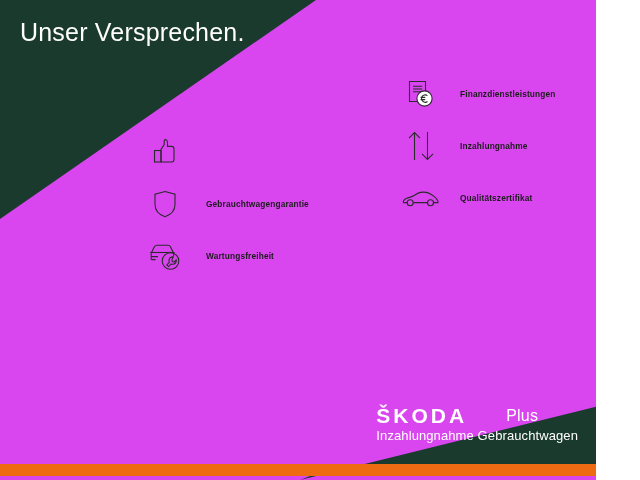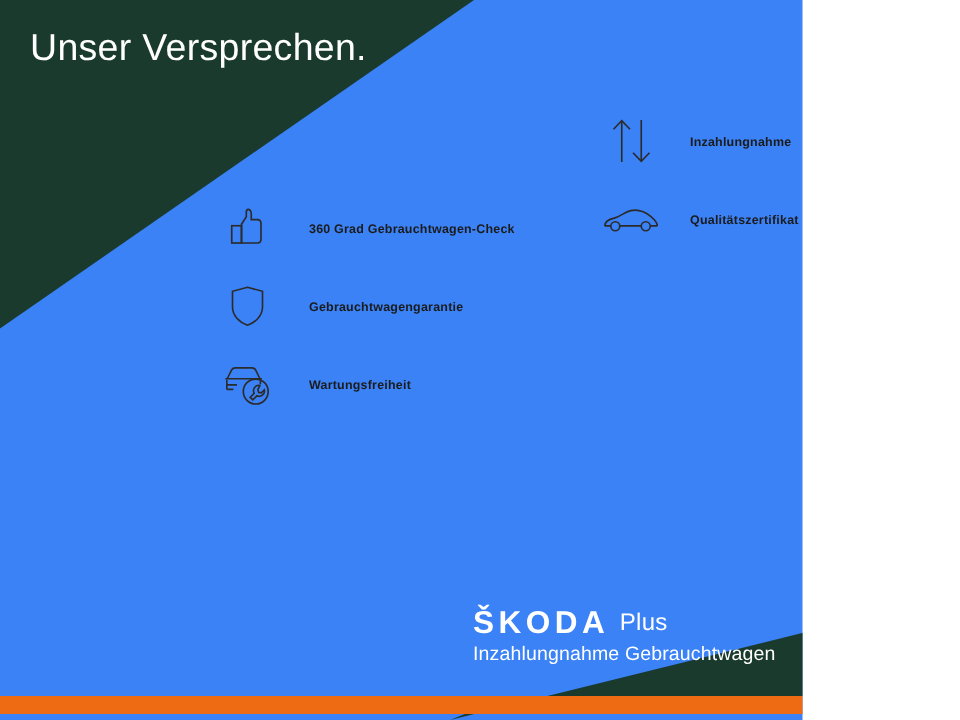--- a/index.html
+++ b/index.html
@@ -1,17 +1,17 @@
 <!DOCTYPE html>
 <html><head>
 <meta charset="utf-8">
 <style>
   html,body{margin:0;padding:0;background:#fff;}
   body{width:640px;height:480px;font-family:"Liberation Sans",sans-serif;}
-  #stage{position:relative;width:535px;height:480px;overflow:hidden;background:#3b82f6;}
+  #stage{position:relative;width:596px;height:480px;overflow:hidden;background:#d946ef;}
 
   
   .shape{position:absolute;left:0;top:0;width:640px;height:480px;}
   .shape svg{display:block;}
 
   
   #headline{position:absolute;left:20px;top:17px;z-index:5;
             color:#ffffff;font-size:25px;line-height:30px;font-weight:300;
             letter-spacing:.2px;}
   #headline .ln{display:block;white-space:nowrap;}
@@ -25,21 +25,21 @@
   .ficon{width:50px;height:44px;flex:0 0 50px;display:flex;align-items:center;
          justify-content:center;}
   .ficon svg{display:block;}
   .flabel{font-size:8.3px;font-weight:bold;color:#1b1b1b;white-space:nowrap;
           letter-spacing:.15px;}
   #col-left .flabel{margin-left:16px;}
   #col-right .flabel{margin-left:14px;}
 
   
   #logo{position:absolute;right:18px;bottom:36px;z-index:6;text-align:left;}
-  #logo-top{display:flex;align-items:flex-start;}
+  #logo-top{display:flex;align-items:flex-start;gap:32px;}
   .sk-word{font-size:21px;font-weight:bold;letter-spacing:3.0px;color:#fff;
            line-height:22px;}
   .sk-plus{font-size:16px;font-weight:300;color:#fff;line-height:22px;
            margin-left:7px;letter-spacing:.2px;}
   #logo-sub{font-size:13px;font-weight:300;color:#fff;line-height:16px;
             margin-top:1px;letter-spacing:.1px;}
 </style>
 </head>
 <body>
 
@@ -59,21 +59,20 @@
 
   <div class="col" id="col-left">
 
     <div class="frow">
       <span class="ficon">
         <svg width="34" height="34" viewBox="0 0 34 34" fill="none" stroke="#2b2b2b" stroke-width="1.1">
           <path d="M13 14.5 L13 27 L23.5 27 C25 27 26 26 26 24.5 L26 14 C26 12.4 25 11.4 23.6 11.4 L19.5 11.4 L19.5 7.5 C19.5 5.6 18.3 4.4 17.2 4.6 C16.4 4.8 16.2 5.6 16.2 6.6 L16.2 9.5 L13 14.5 Z"></path>
           <rect x="6.5" y="15.5" width="6.5" height="11.5"></rect>
         </svg>
       </span>
-      <span class="flabel">360 Grad Gebrauchtwagen-Check</span>
     </div>
 
 
     <div class="frow">
       <span class="ficon">
         <svg width="34" height="34" viewBox="0 0 34 34" fill="none" stroke="#2b2b2b" stroke-width="1.1">
           <path d="M17 4.5 L27 7.2 L27 17.5 C27 23.5 22.5 27.8 17 29.8 C11.5 27.8 7 23.5 7 17.5 L7 7.2 Z"></path>
         </svg>
       </span>
       <span class="flabel">Gebrauchtwagengarantie</span>
@@ -91,20 +90,32 @@
         </svg>
       </span>
       <span class="flabel">Wartungsfreiheit</span>
     </div>
 
 
   </div>
 
   <div class="col" id="col-right">
 
+    <div class="frow">
+      <span class="ficon">
+        <svg width="34" height="34" viewBox="0 0 34 34" fill="none" stroke="#2b2b2b" stroke-width="1.1">
+          <path d="M5.5 4.5 L21.5 4.5 L21.5 24.5 L5.5 24.5 Z"></path>
+          <path d="M9 9.2 L18.2 9.2 M9 12 L18.2 12 M9 14.8 L18.2 14.8"></path>
+          <circle cx="20.5" cy="21.5" r="7.6" fill="#ffffff"></circle>
+          <path d="M23.4 18.6 C21.5 17.2 18.8 17.9 17.9 20.0 C17.1 21.9 18.0 24.2 19.9 25.0 C21.2 25.6 22.6 25.3 23.5 24.5"></path>
+          <path d="M16.6 20.4 L21.2 20.4 M16.6 22.6 L21.2 22.6"></path>
+        </svg>
+      </span>
+      <span class="flabel">Finanzdienstleistungen</span>
+    </div>
 
 
     <div class="frow">
       <span class="ficon">
         <svg width="34" height="36" viewBox="0 0 34 36" fill="none" stroke="#2b2b2b" stroke-width="1.1">
           <path d="M10.5 32 L10.5 4.5"></path>
           <path d="M5 10.2 L10.5 4.5 L16 10.2"></path>
           <path d="M23.5 4 L23.5 31.5"></path>
           <path d="M18 25.8 L23.5 31.5 L29 25.8"></path>
         </svg>

